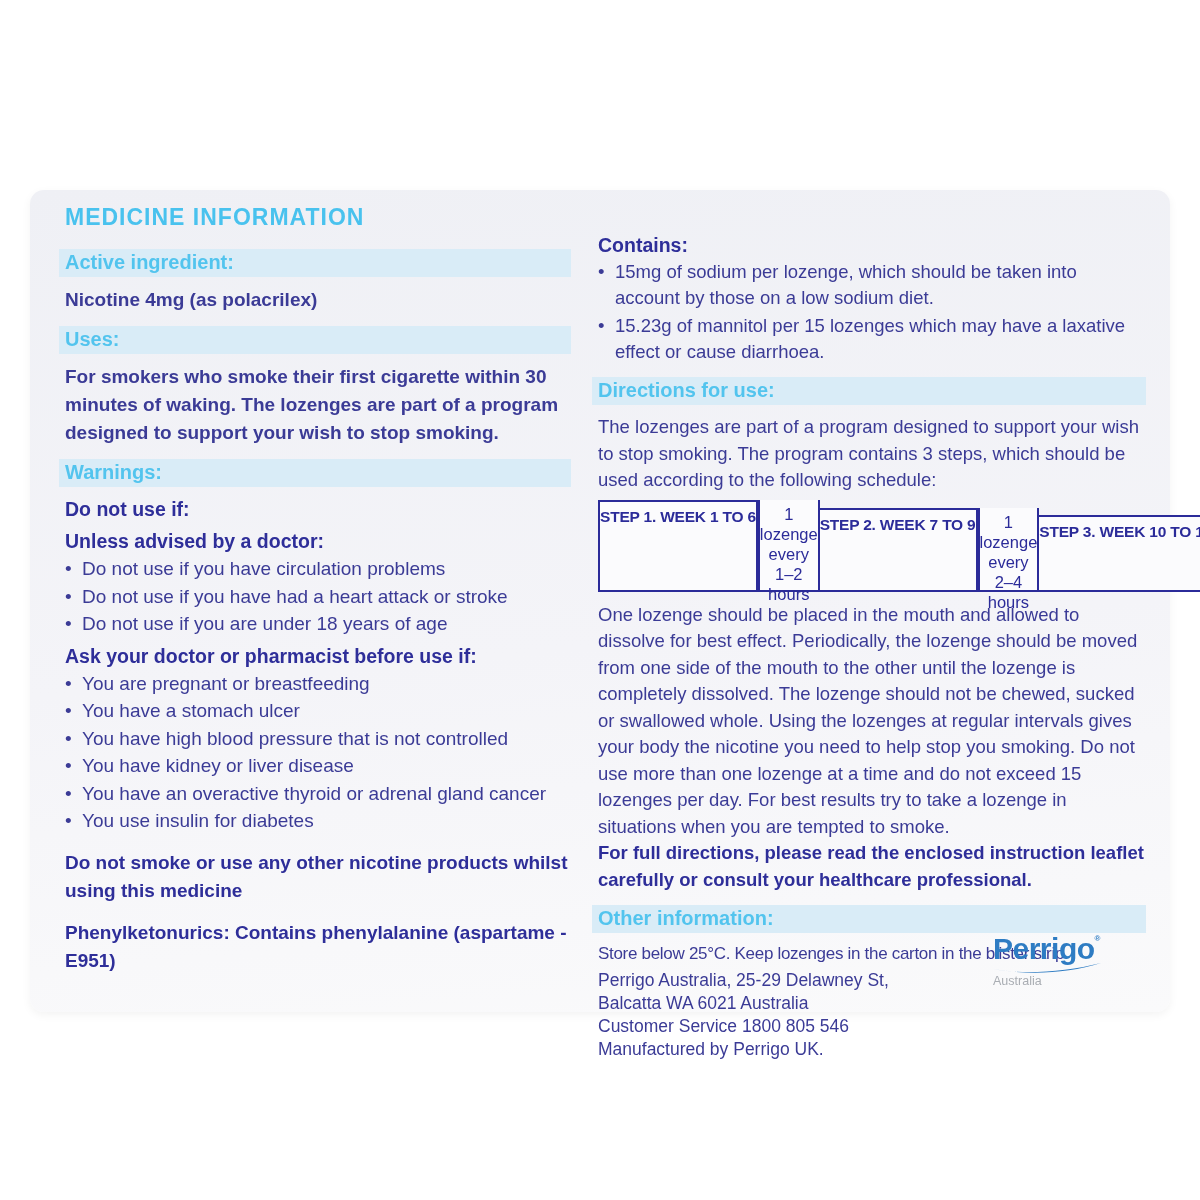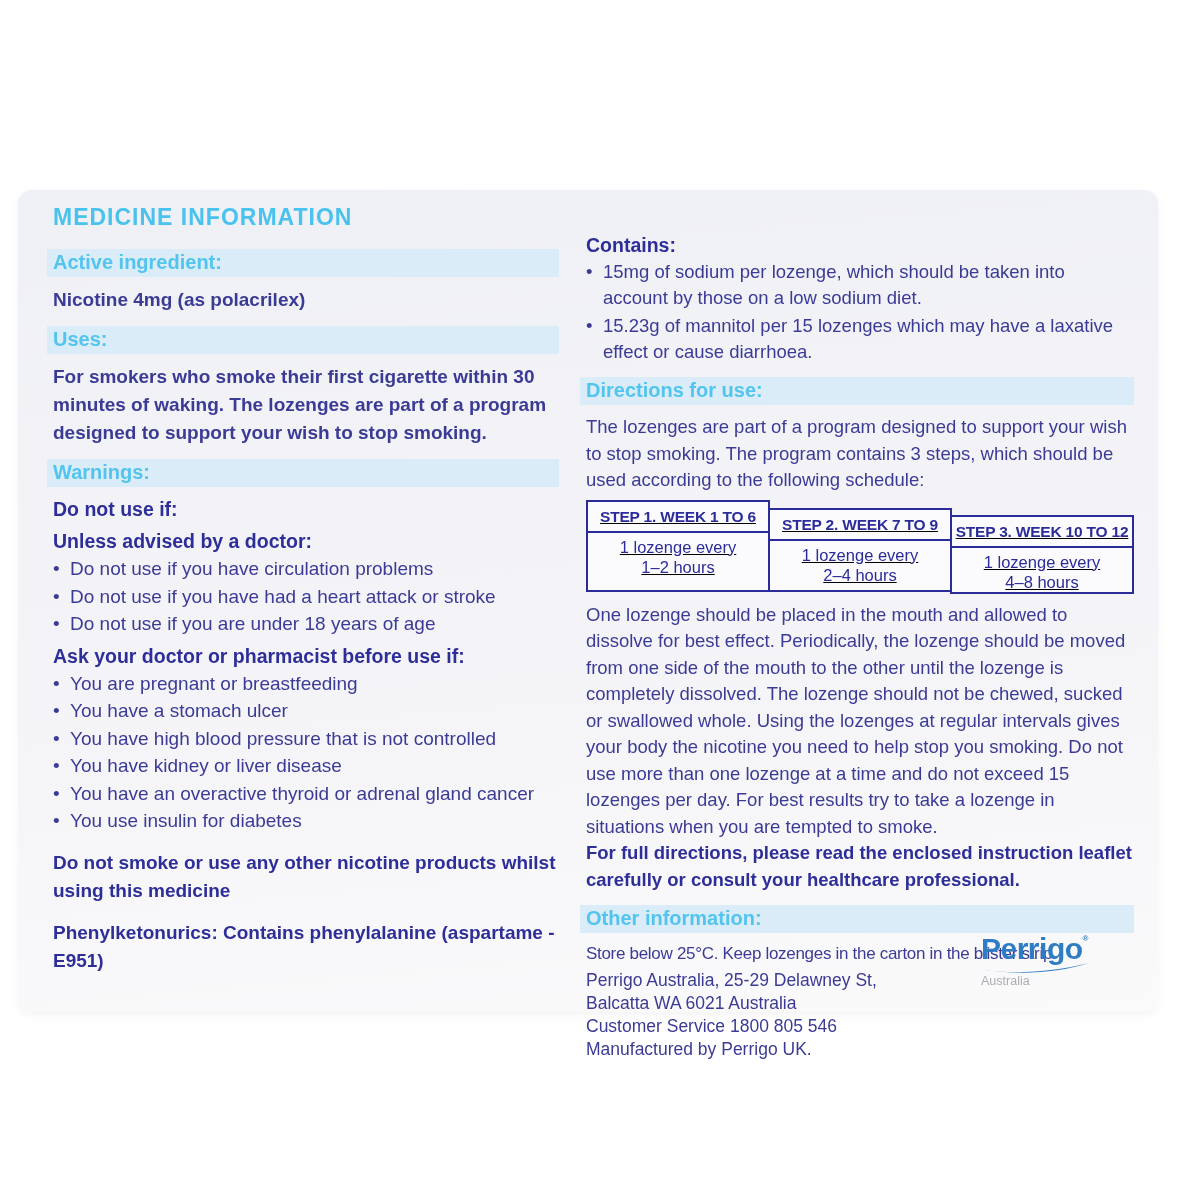--- a/index.html
+++ b/index.html
@@ -1,20 +1,20 @@
 <!DOCTYPE html>
 <html><head>
 <meta charset="utf-8">
 <style>
   * { margin:0; padding:0; box-sizing:border-box; }
   html,body { width:1200px; height:1200px; background:#ffffff; font-family:"Liberation Sans", sans-serif; }
   .stage { position:relative; width:1200px; height:1200px; overflow:hidden; }
 
   .card {
-    position:absolute; left:18px; top:190px; width:1140px; height:822px;
+    position:absolute; left:30px; top:190px; width:1140px; height:822px;
     background:linear-gradient(175deg,#eff0f5 0%, #f4f4f8 55%, #fafafb 100%);
     border-radius:14px;
     box-shadow:0 3px 10px rgba(0,0,0,0.05);
   }
 
   .col-left  { position:absolute; left:35px;  top:14px;  width:506px; }
   .col-right { position:absolute; left:568px; top:44px;  width:548px; }
 
   .page-title {
     color:#49c2ee; font-size:23px; font-weight:bold; letter-spacing:1px;
@@ -43,21 +43,21 @@
     position:relative; padding-left:17px;
     color:#3b3b96; font-size:19px; line-height:27.5px; white-space:nowrap;
   }
   ul.bullets li::before { content:"\2022"; position:absolute; left:0; top:0; color:#3b3b96; }
   ul.bullets.wrap li { white-space:normal; font-size:18.5px; line-height:26px; margin-bottom:2px; }
 
   .note-bold { color:#2e2e99; font-size:19px; font-weight:bold; line-height:28px; margin-top:14px; }
 
   
   .sched { display:flex; align-items:stretch; height:92px; margin:6px 0 10px 0; }
-  .sched-col { flex:1; display:flex; flex-direction:column; margin-left:-2px;text-decoration:underline; }
+  .sched-col { flex:1; display:flex; flex-direction:row; margin-left:-2px; }
   .sched-col:first-child { margin-left:0; }
   .sched-head {
     border:2px solid #2b2b99; background:#fbfbfd;
     color:#2b2b99; font-weight:bold; font-size:15.5px; letter-spacing:-0.2px;
     text-align:center; padding:6px 0 5px 0; white-space:nowrap;
   }
   .sched-body {
     flex:1; border:2px solid #2b2b99; border-top:none; background:#fbfbfd;
     color:#2b2b99; font-size:16.5px; line-height:20px;
     text-align:center; padding-top:4px;

